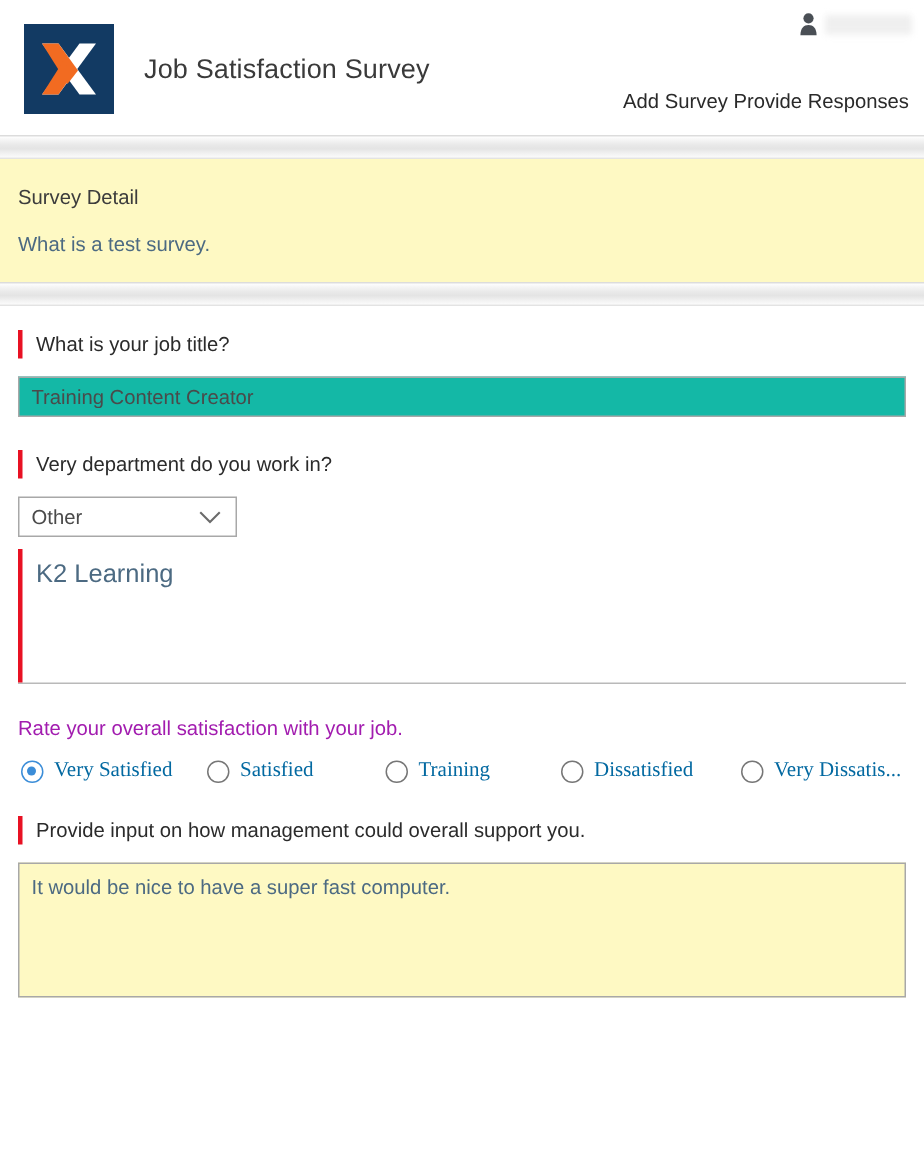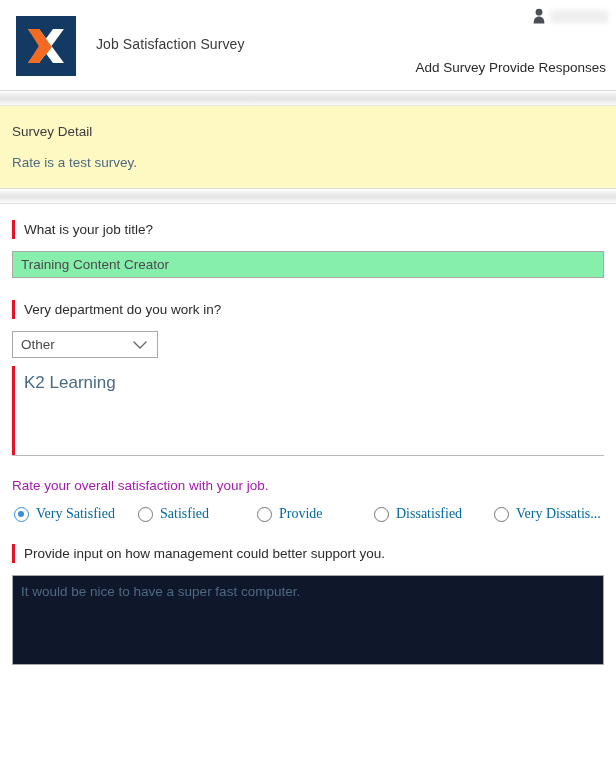--- a/index.html
+++ b/index.html
@@ -35,21 +35,21 @@
     height: 60px;
     background: #123a63;
     overflow: hidden;
   }
   .logo svg { display: block; width: 60px; height: 60px; }
 
   .app-title {
     position: absolute;
     left: 96px;
     top: 36px;
-    font-size: 14px;
+    font-size: 18px;
     font-weight: 400;
     color: #3a3a3a;
     letter-spacing: 0.1px;
     white-space: nowrap;
     text-align: right;
   }
 
   .user-block {
     position: absolute;
     right: 8px;
@@ -138,21 +138,21 @@
     font-size: 13.5px;
     color: #a21caf;
   }
 
   .text-input {
     display: block;
     margin: 0 12px 0 12px;
     width: 592px;
     height: 27px;
     border: 1px solid #a8a8a8;
-    background: #86efac;
+    background: #14b8a6;
     font-family: "Liberation Sans", sans-serif;
     font-size: 13.5px;
     color: #4a4a4a;
     padding: 0 8px;
     outline: none;
   }
 
   .select-wrap {
     position: relative;
     margin: 0 0 0 12px;
@@ -239,21 +239,21 @@
     font-family: Liberation Serif, serif;
   }
 
   
   .big-textarea {
     display: block;
     margin: 0 12px;
     width: 592px;
     height: 90px;
     border: 1px solid #a8a8a8;
-    background: #0f172a;
+    background: #fef9c3;
     font-family: "Liberation Sans", sans-serif;
     font-size: 13.5px;
     color: #4c6a82;
     padding: 7px 8px;
     resize: none;
     outline: none;
     line-height: 18px;
   }
 
   .mt22 { margin-top: 22px; }
@@ -285,21 +285,21 @@
       <div class="user-name-redacted"></div>
     </div>
 
     <a class="header-link">Add Survey Provide Responses</a>
   </div>
 
   <div class="band"></div>
 
   <div class="detail-section">
     <div class="detail-title">Survey Detail</div>
-    <div class="detail-text">Rate is a test survey.</div>
+    <div class="detail-text">What is a test survey.</div>
   </div>
 
   <div class="band"></div>
 
   <div class="form-area">
 
     <div class="q-label-row">
       <div class="req-bar"></div>
       <div class="q-label">What is your job title?</div>
     </div>
@@ -328,33 +328,33 @@
         <div class="radio-item">
           <span class="radio-circle checked"></span>
           <span class="radio-label">Very Satisfied</span>
         </div>
         <div class="radio-item">
           <span class="radio-circle"></span>
           <span class="radio-label">Satisfied</span>
         </div>
         <div class="radio-item">
           <span class="radio-circle"></span>
-          <span class="radio-label">Provide</span>
+          <span class="radio-label">Training</span>
         </div>
         <div class="radio-item">
           <span class="radio-circle"></span>
           <span class="radio-label">Dissatisfied</span>
         </div>
         <div class="radio-item">
           <span class="radio-circle"></span>
           <span class="radio-label">Very Dissatis...</span>
         </div>
       </div>
     </div>
 
     <div class="q-label-row mt22">
       <div class="req-bar"></div>
-      <div class="q-label">Provide input on how management could better support you.</div>
+      <div class="q-label">Provide input on how management could overall support you.</div>
     </div>
     <textarea class="big-textarea" style="">It would be nice to have a super fast computer.</textarea>
 
   </div>
 </div>
 
 </body></html>

